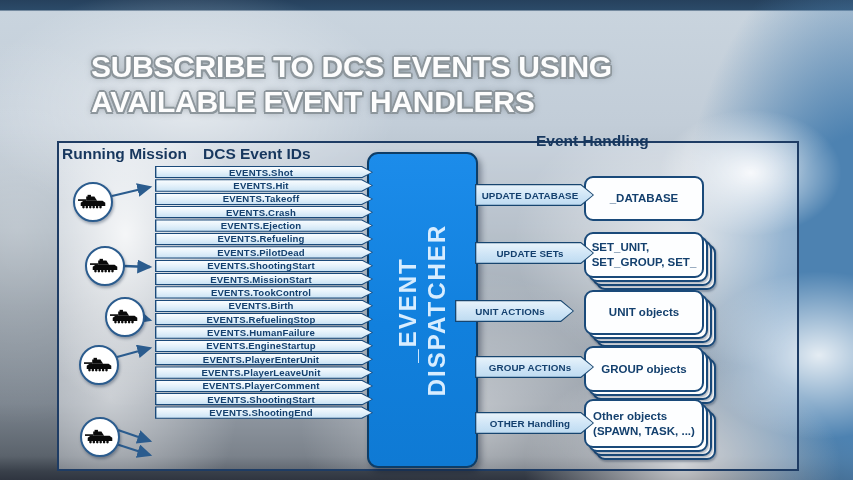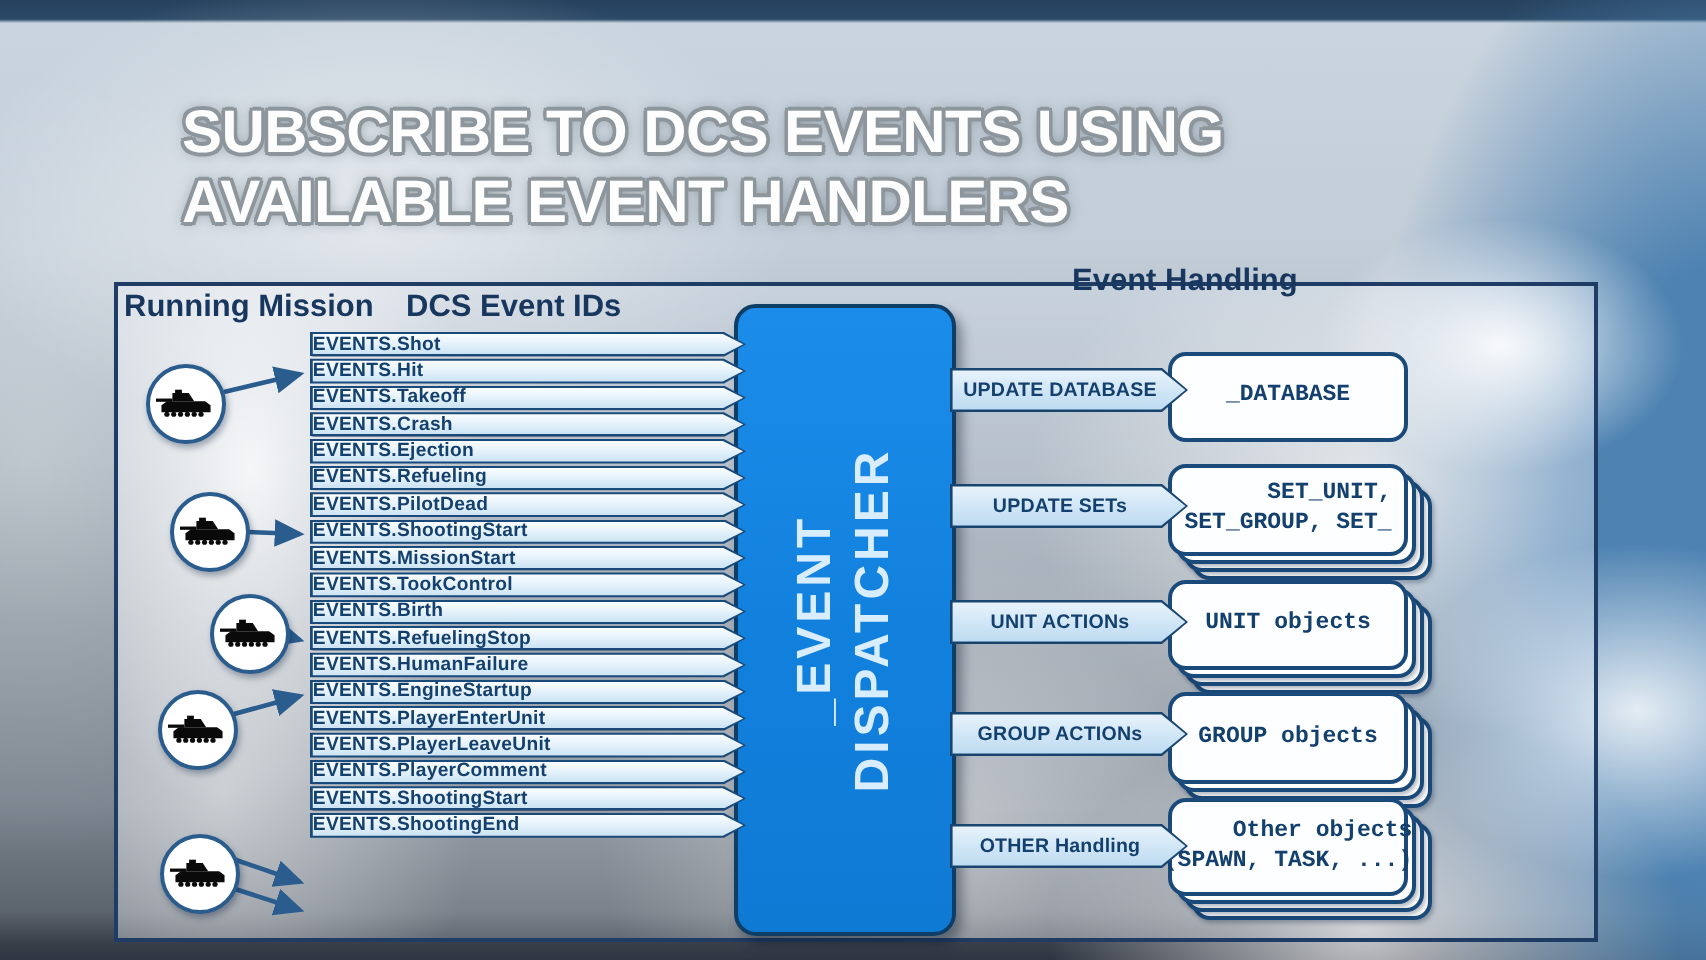--- a/index.html
+++ b/index.html
@@ -56,21 +56,21 @@
   .evrow{
     height:12.36px;position:relative;flex:none;
     background:var(--border-navy);
     clip-path:polygon(0 0, calc(100% - 11px) 0, 100% 50%, calc(100% - 11px) 100%, 0 100%);
     filter:drop-shadow(1.2px 2px 0.6px rgba(15,35,70,.5));
   }
   .evrow-in{
     position:absolute;inset:1px 1.4px;
     clip-path:polygon(0 0, calc(100% - 10.2px) 0, 100% 50%, calc(100% - 10.2px) 100%, 0 100%);
     background:linear-gradient(180deg,#fafdff 0%,#e2f0fa 55%,#cbe3f4 100%);
-    display:flex;align-items:center;justify-content:flex-start;
+    display:flex;align-items:center;justify-content:center;
   }
   .evtext{font-size:9.6px;font-weight:700;color:#14406e;letter-spacing:.15px;padding-right:6px;white-space:nowrap;}
   
   .dispatcher{
     position:absolute;left:367px;top:152px;width:111px;height:316px;z-index:1;
     background:linear-gradient(180deg,#1c8cea 0%,#1180dd 55%,#0f7ad4 100%);
     border:2px solid #0e3d66;border-radius:11px;
     box-shadow:3px 4px 6px rgba(10,20,40,.4);
   }
   .disp-text{
@@ -98,21 +98,21 @@
   .hbox .layer{
     position:absolute;inset:0;background:#fff;
     border:2px solid var(--border-navy);border-radius:9px;
     box-shadow:1px 1.5px 2px rgba(10,30,60,.3);
   }
   .hbox-main{
     position:absolute;inset:0;background:#fdfeff;
     border:2px solid var(--border-navy);border-radius:9px;
     display:flex;align-items:center;justify-content:center;
   }
-  .hbox-lines{display:flex;flex-direction:column;align-items:flex-end;font-family:Liberation Mono, monospace;}
+  .hbox-lines{display:flex;flex-direction:column;align-items:flex-start;}
   .hbox-lines span{font-size:11.5px;font-weight:700;color:#14406e;line-height:1.3;white-space:nowrap;}
   
   .circle{
     position:absolute;width:40px;height:40px;border-radius:50%;z-index:3;
     background:#fff;border:2.5px solid var(--arrow-blue);
     display:flex;align-items:center;justify-content:center;
     box-shadow:1px 2px 3px rgba(10,30,60,.35);
   }
   .c1{left:73px;top:182px;}
   .c2{left:85px;top:246px;}
@@ -368,21 +368,21 @@
           <div class="layer" style="transform: translate(8px, 8px);"></div>
           <div class="layer" style="transform: translate(4px, 4px);"></div>
           <div class="hbox-main">
         <div class="hbox-lines">
               <span>SET_UNIT,</span>
               <span>SET_GROUP, SET_</span>
             </div>
       </div>
     </div>
   </div><div class="handler">
-    <div class="hlabel" style="left: 475px; top: 300px;">
+    <div class="hlabel" style="left: 455px; top: 300px;">
       <div class="hlabel-in">
         <span class="hlabel-text">UNIT ACTIONs</span>
       </div>
     </div>
     <div class="hbox" style="left: 584px; top: 290px; width: 120px; height: 45px;">
       <div class="layer" style="transform: translate(12px, 12px);"></div>
           <div class="layer" style="transform: translate(8px, 8px);"></div>
           <div class="layer" style="transform: translate(4px, 4px);"></div>
           <div class="hbox-main">
         <div class="hbox-lines">

